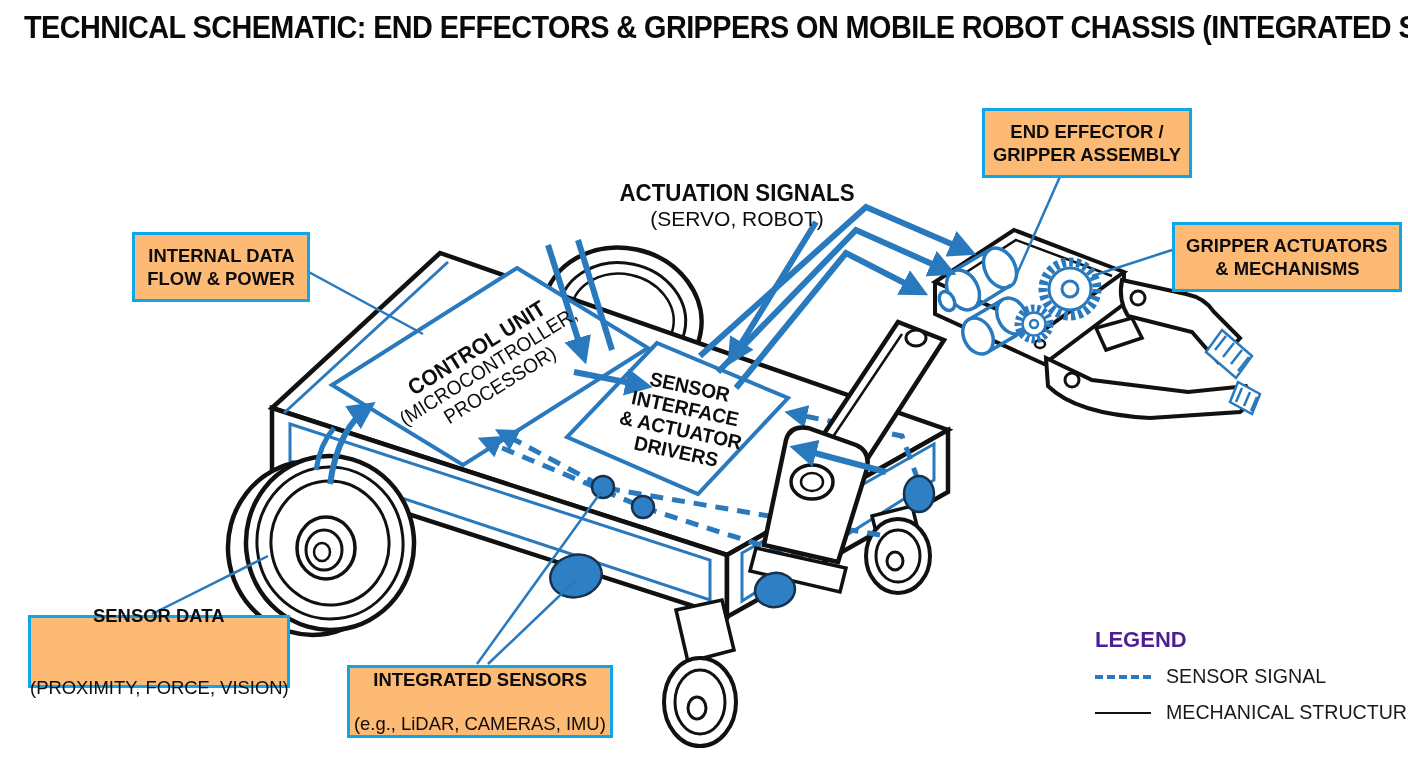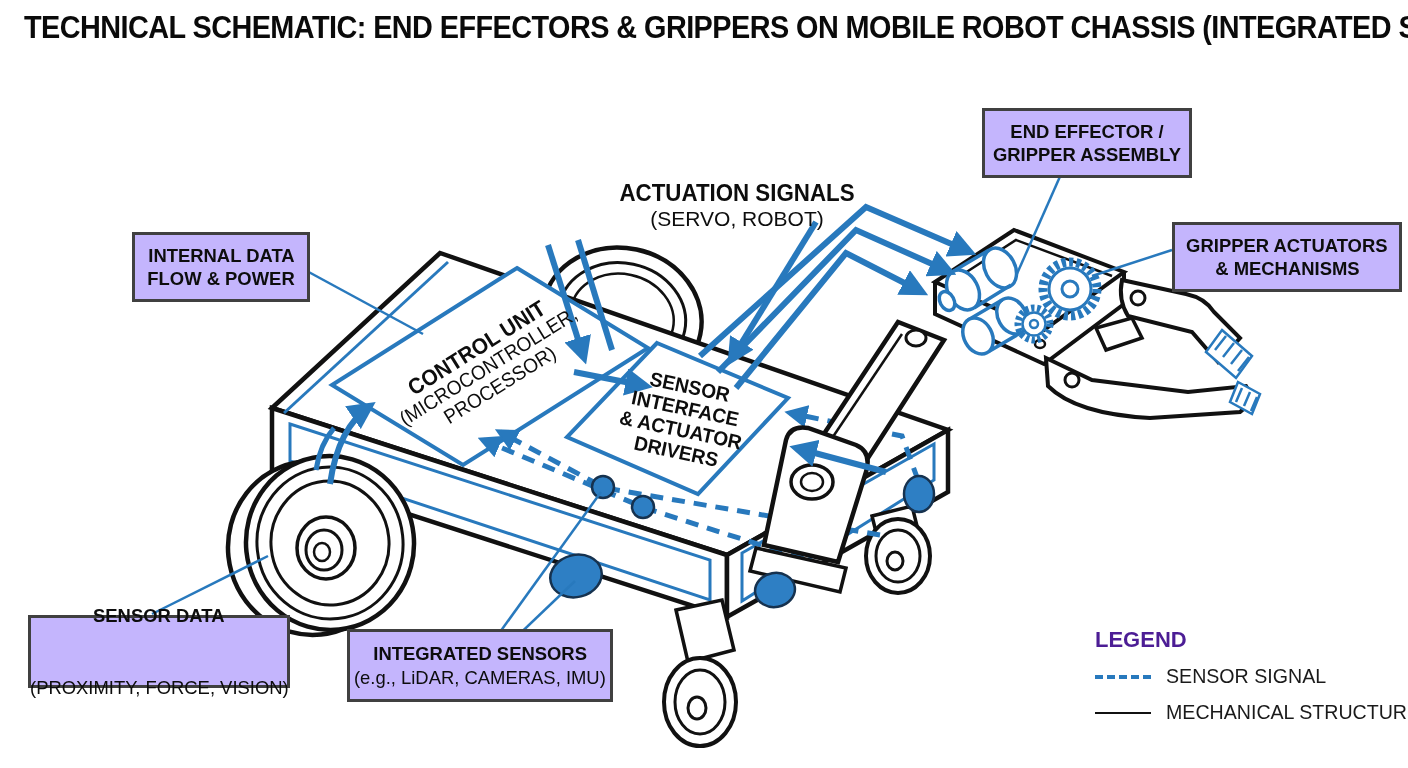--- a/index.html
+++ b/index.html
@@ -2,21 +2,21 @@
 <html><head>
 <meta charset="utf-8">
 <style>
   html,body{margin:0;padding:0;background:#ffffff;}
   .stage{position:relative;width:1408px;height:768px;background:#ffffff;overflow:hidden;
          font-family:"Liberation Sans",sans-serif;color:#0d0d0d;}
   .stage svg{position:absolute;left:0;top:0;}
   .title{position:absolute;left:24px;top:10px;font-size:31px;font-weight:bold;
          letter-spacing:-.6px;white-space:nowrap;transform:scaleX(.93);
          transform-origin:left center;color:#0a0a0a;}
-  .callout{position:absolute;border:3px solid #404040;background:#c4b5fd;
+  .callout{position:absolute;border:3px solid #0ea5e9;background:#fdba74;
            display:flex;flex-direction:column;align-items:center;justify-content:center;
            text-align:center;line-height:1.22;z-index:5;}
   .callout .l1{font-size:19px;font-weight:bold;transform:scaleX(.97);white-space:nowrap;}
   .callout .l2{font-size:19px;font-weight:bold;transform:scaleX(.97);white-space:nowrap;}
   .callout .sub{font-weight:normal;font-size:19px;}
   .freelabel{position:absolute;text-align:center;line-height:1.18;z-index:4;}
   .freelabel .b{font-size:23px;font-weight:bold;transform:scaleX(.97);white-space:nowrap;}
   .freelabel .r{font-size:21px;font-weight:normal;white-space:nowrap;}
   .rot{position:absolute;text-align:center;z-index:4;line-height:1.06;}
   .cu-text{left:488px;top:366px;transform:translate(-50%,-50%) rotate(-32deg);}
@@ -186,21 +186,21 @@
   <div class="callout" style="left:1172px;top:222px;width:224px;height:64px;">
     <div class="l1">GRIPPER ACTUATORS</div>
     <div class="l2">&amp; MECHANISMS</div>
   </div>
 
   <div class="callout" style="left:28px;top:615px;width:256px;height:67px;gap:48px;">
     <div class="l1">SENSOR DATA</div>
     <div class="l2 sub">(PROXIMITY, FORCE, VISION)</div>
   </div>
 
-  <div class="callout" style="left:347px;top:629px;width:260px;height:67px;">
+  <div class="callout" style="left:347px;top:665px;width:260px;height:67px;justify-content:space-between;">
     <div class="l1">INTEGRATED SENSORS</div>
     <div class="l2 sub">(e.g., LiDAR, CAMERAS, IMU)</div>
   </div>
 
   <div class="freelabel" style="left:597px;top:180px;width:280px;">
     <div class="b">ACTUATION SIGNALS</div>
     <div class="r">(SERVO, ROBOT)</div>
   </div>
 
   <div class="rot cu-text">

